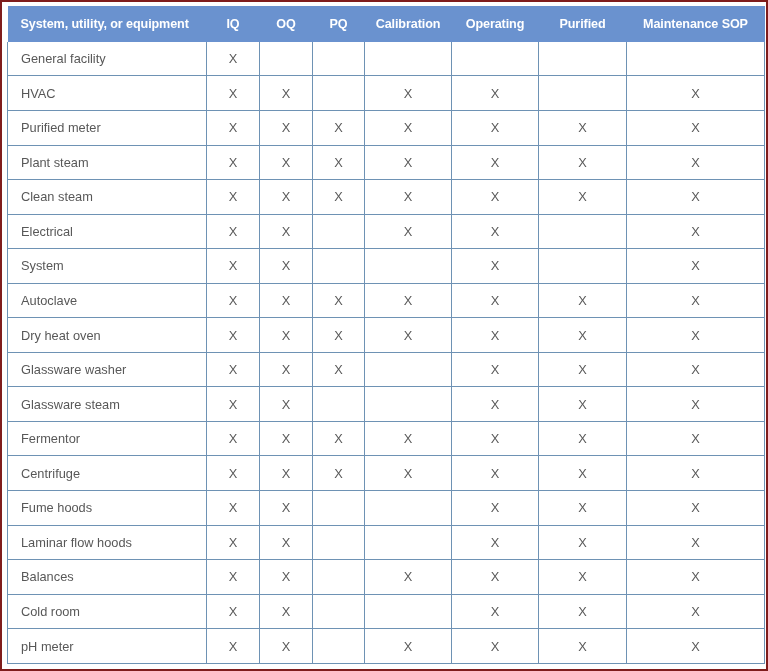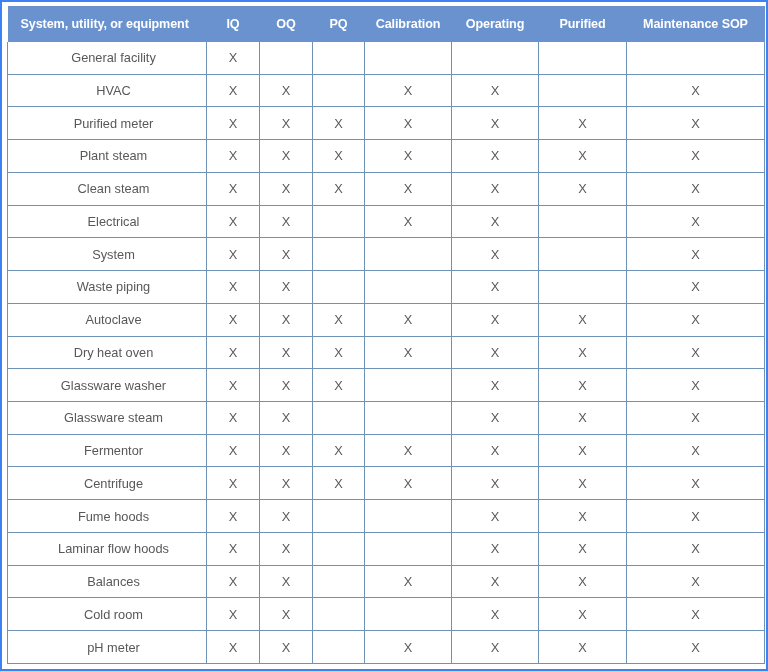--- a/index.html
+++ b/index.html
@@ -13,21 +13,21 @@
     height: 671px;
     font-family: "Liberation Sans", sans-serif;
     overflow: hidden;
   }
   #table-frame {
     box-sizing: border-box;
     width: 768px;
     height: 671px;
     padding: 4px 5px 5px 5px;
     background: #ffffff;
-    border: 2px solid #3b82f6;
+    border: 2px solid #7f1d1d;
   }
   table#matrix {
     width: 100%;
     height: 100%;
     border-collapse: collapse;
     table-layout: fixed;
     background: #ffffff;
   }
   table#matrix col.c-name   { width: 199px; }
   table#matrix col.c-iq     { width: 53px; }
@@ -64,21 +64,21 @@
     text-align: center;
     vertical-align: middle;
     background: #ffffff;
     white-space: nowrap;
   }
   tbody td.row-label {
     text-align: left;
     padding-left: 13px;
     color: #585858;
   }
-  tbody tr td:first-child { border-left: 1px solid #6e92b4; text-align: center; }
+  tbody tr td:first-child { border-left: 1px solid #6e92b4; }
   tbody tr td:last-child  { border-right: 1px solid #6e92b4; }
   tbody tr:first-child td { border-top: none; }
   .mark { font-size: 12.8px; color: #5a5a5a; }
   .blank { font-size: 0; }
 </style>
 </head>
 <body>
 
 <div id="table-frame">
   <table id="matrix">
@@ -169,30 +169,20 @@
           <td class="row-label">System</td>
           <td class="mark">X</td>
           <td class="mark">X</td>
           <td class="blank"></td>
           <td class="blank"></td>
           <td class="mark">X</td>
           <td class="blank"></td>
           <td class="mark">X</td>
         </tr>
         <tr>
-          <td class="row-label">Waste piping</td>
-          <td class="mark">X</td>
-          <td class="mark">X</td>
-          <td class="blank"></td>
-          <td class="blank"></td>
-          <td class="mark">X</td>
-          <td class="blank"></td>
-          <td class="mark">X</td>
-        </tr>
-        <tr>
           <td class="row-label">Autoclave</td>
           <td class="mark">X</td>
           <td class="mark">X</td>
           <td class="mark">X</td>
           <td class="mark">X</td>
           <td class="mark">X</td>
           <td class="mark">X</td>
           <td class="mark">X</td>
         </tr>
         <tr>

